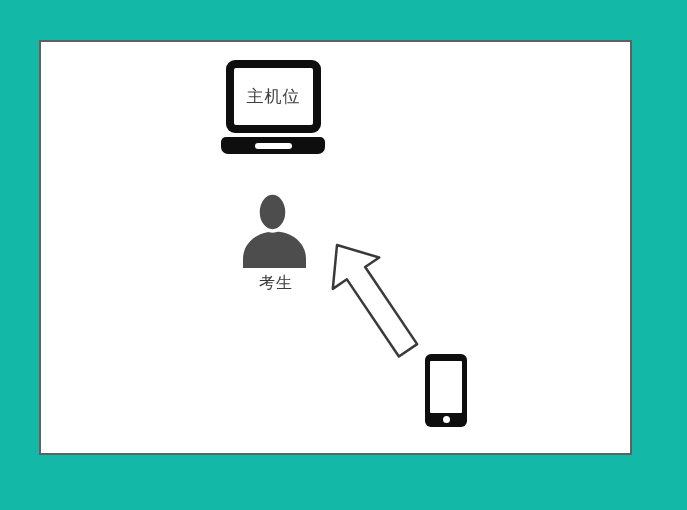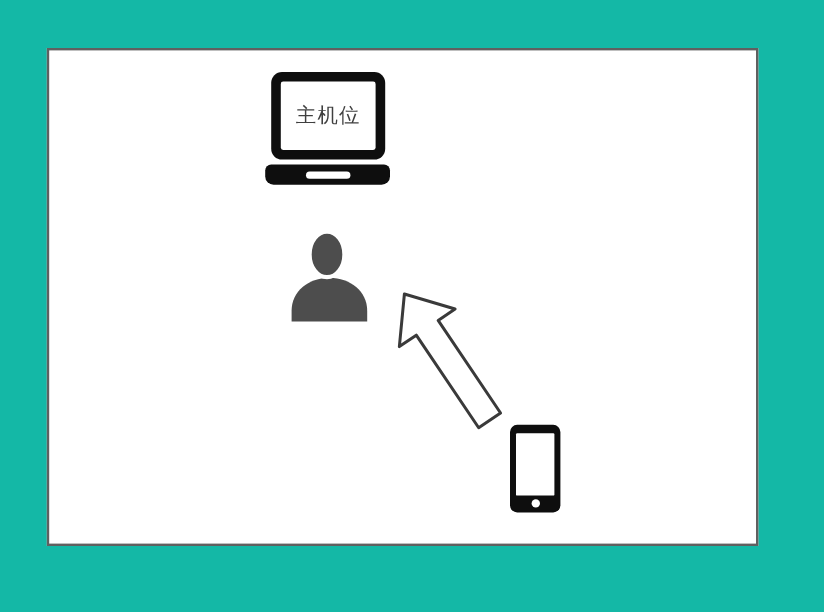--- a/index.html
+++ b/index.html
@@ -153,15 +153,16 @@
     <g transform="translate(337,245) rotate(-34)">
       <polygon points="0,0 28,34 11,34 11,127 -11,127 -11,34 -28,34" fill="#ffffff" stroke="#3a3a3a" stroke-width="2.5" stroke-linejoin="round"></polygon>
     </g>
   </svg>
 
   <div class="phone">
     <div class="phone-screen"></div>
     <div class="phone-home"></div>
   </div>
 
+  <div class="caption caption-examinee">考生</div>
 
 
 </div>
 
 </body></html>

